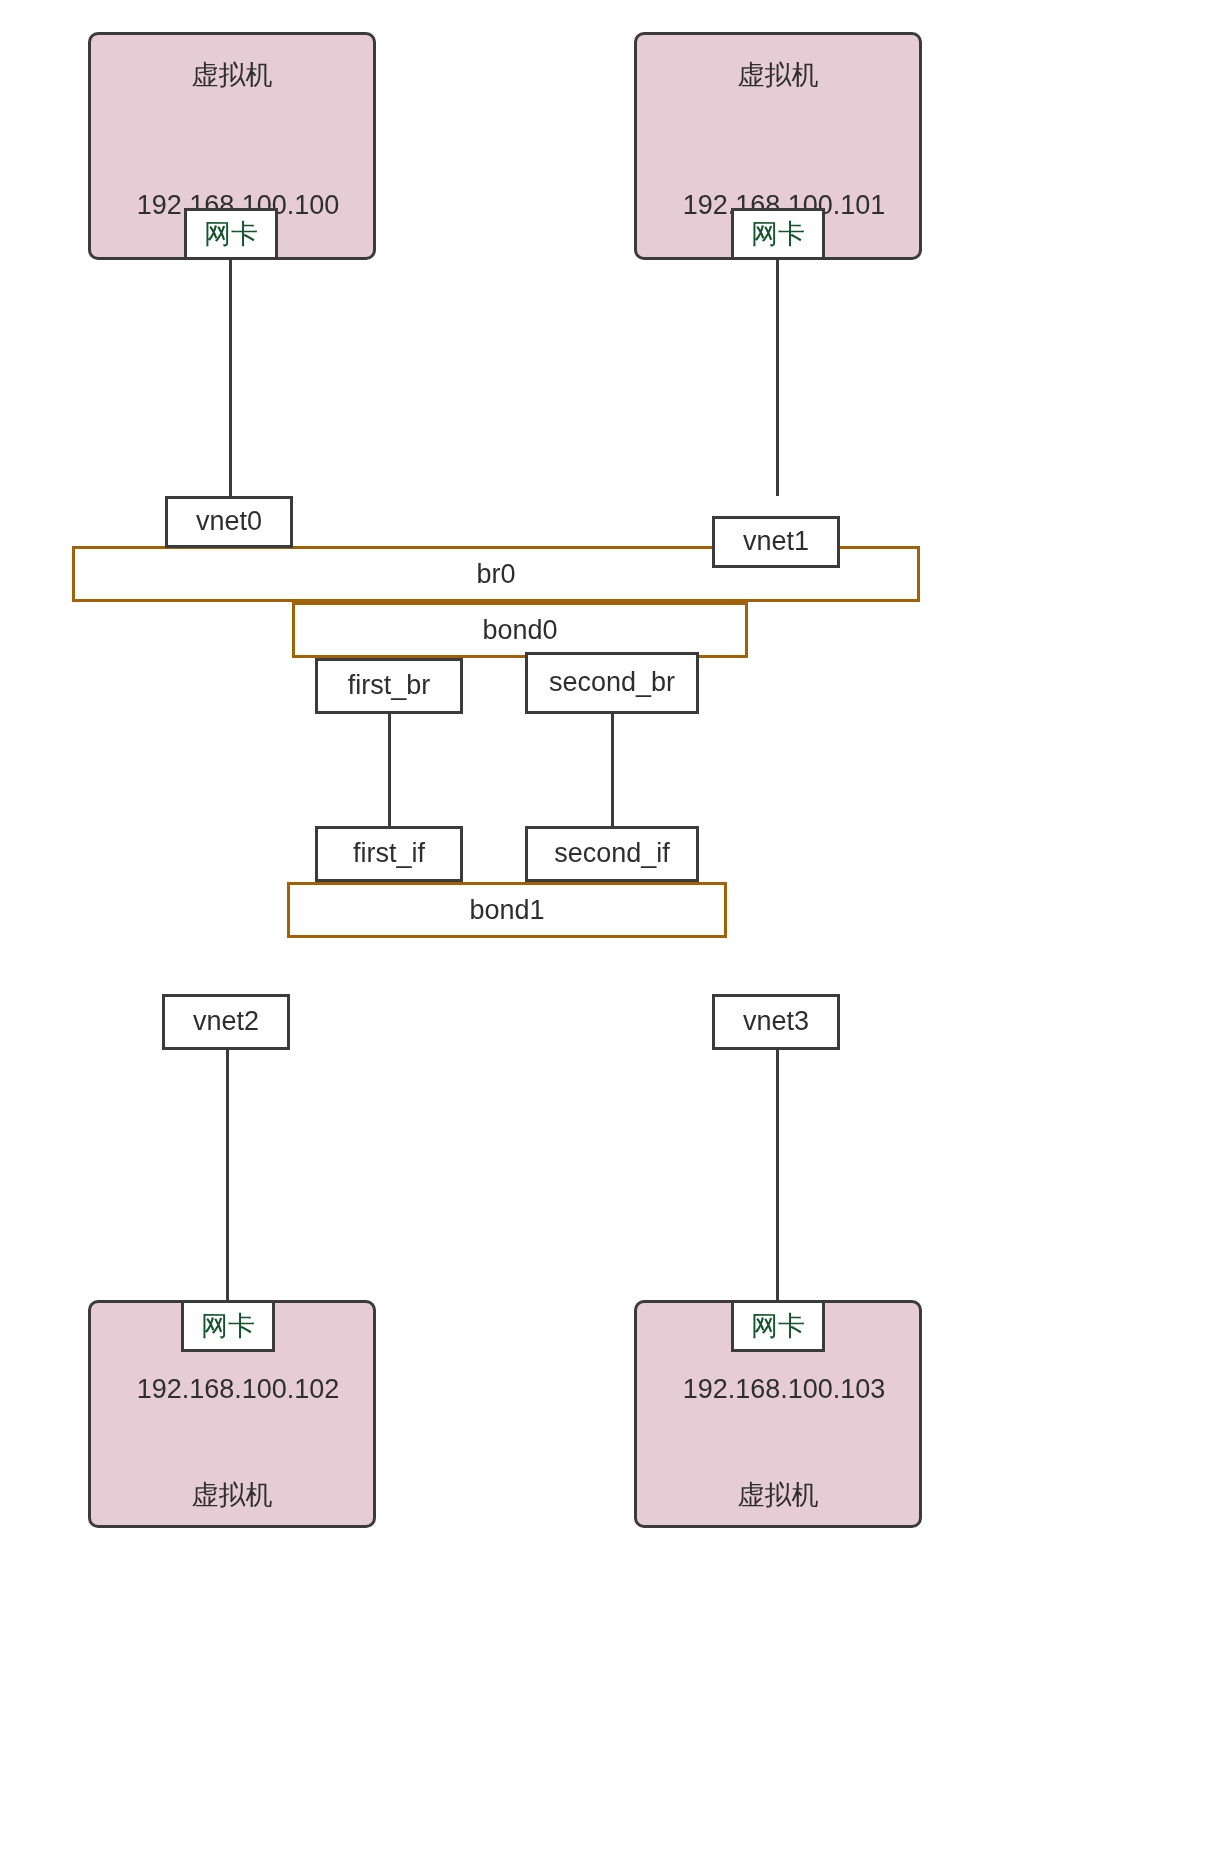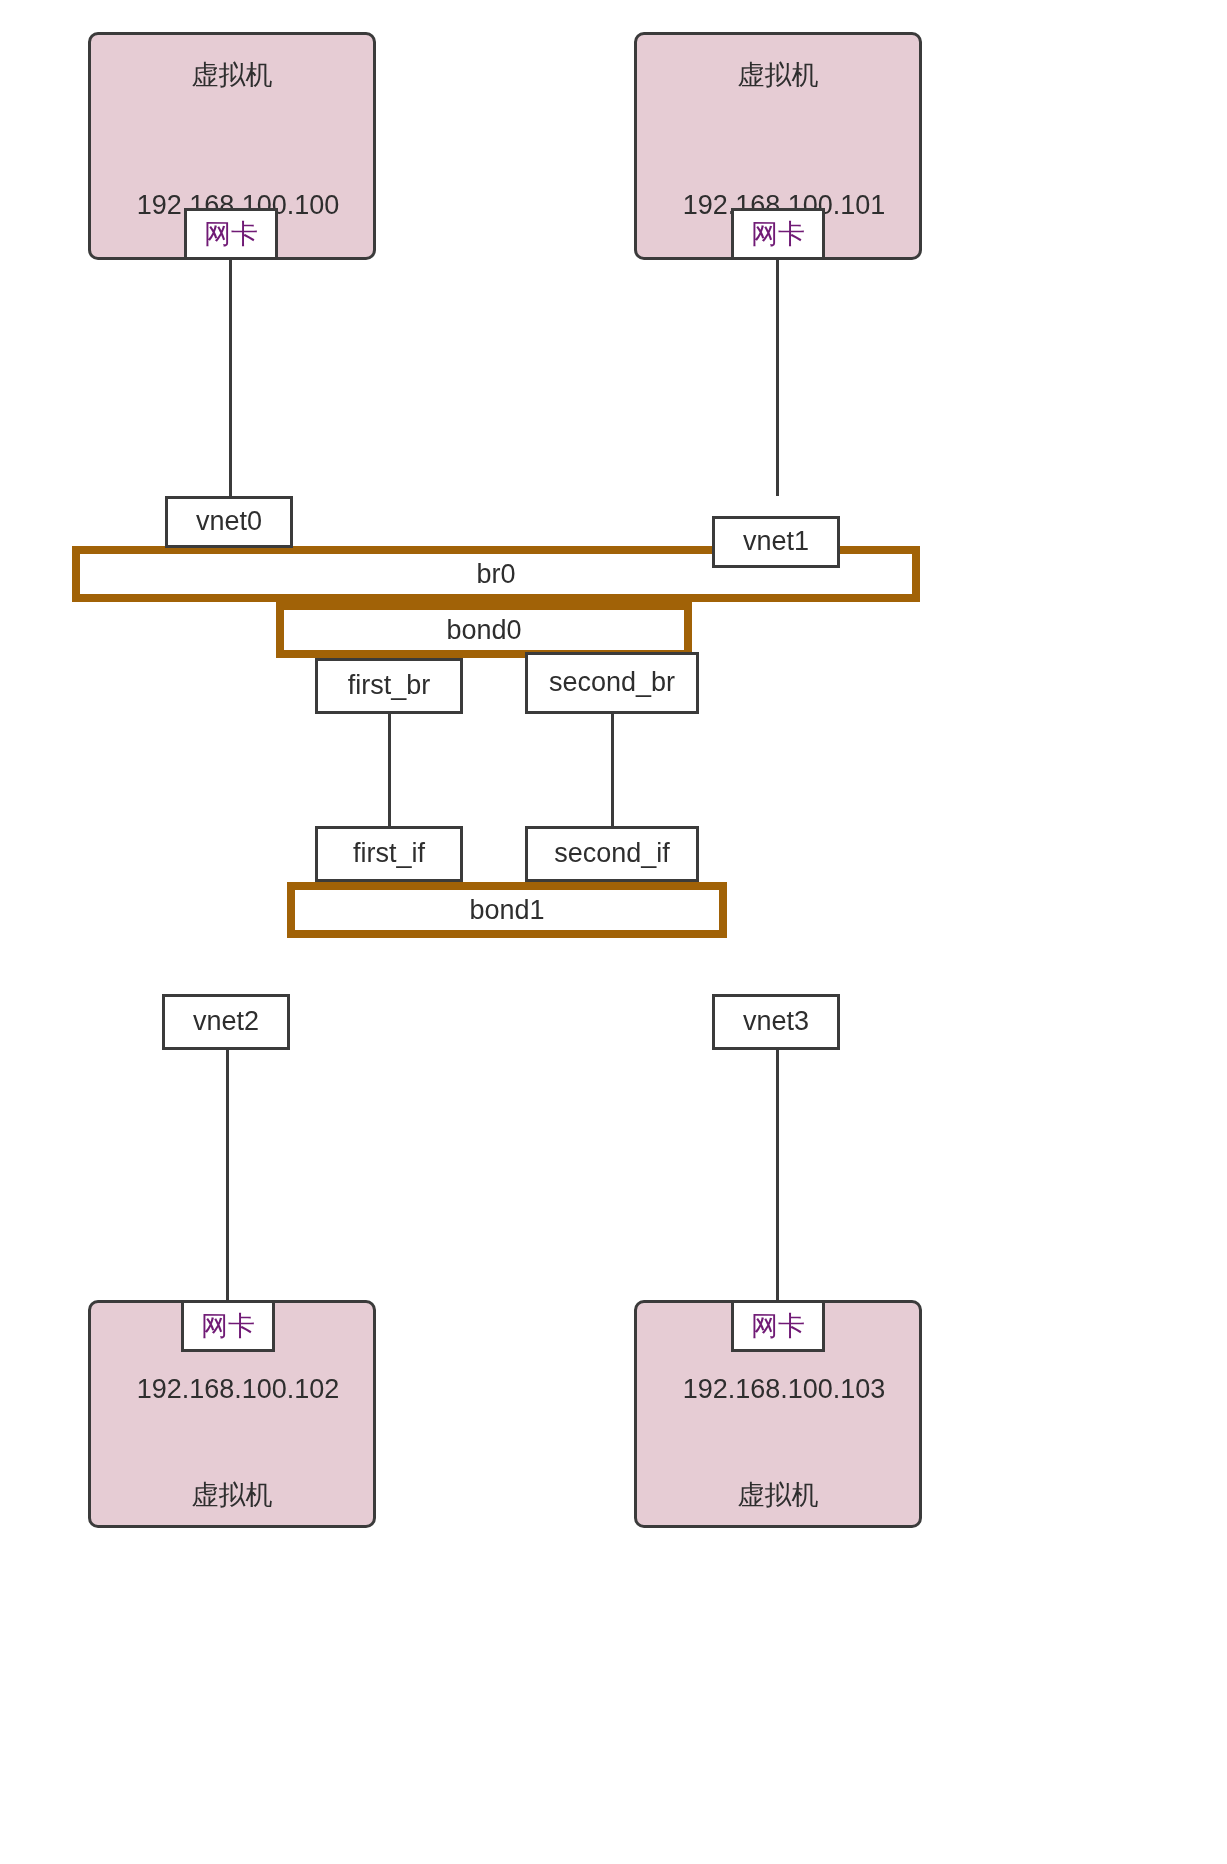--- a/index.html
+++ b/index.html
@@ -56,33 +56,33 @@
     font-size: 27px;
     line-height: 1.1;
   }
 
   
   .nic {
     position: absolute;
     box-sizing: border-box;
     border: 3px solid #3b3b3b;
     background: #ffffff;
-    color: #701a75;
+    color: #14532d;
     font-size: 27px;
     display: flex;
     align-items: center;
     justify-content: center;
     z-index: 5;
   }
 
   
   .bar {
     position: absolute;
     box-sizing: border-box;
-    border: 8px solid #a16207;
+    border: 3px solid #a16207;
     background: #ffffff;
     color: #2e2e2e;
     font-size: 27px;
     display: flex;
     align-items: center;
     justify-content: center;
   }
 
   
   .iface {
@@ -129,21 +129,21 @@
   </div>
   <div class="nic" style="left:731px; top:208px; width:94px; height:52px;">网卡</div>
 
   <div class="wire-v" style="left:776px; top:260px; height:236px;"></div>
 
   <div class="iface" style="left:165px; top:496px; width:128px; height:52px;">vnet0</div>
   <div class="iface" style="left:712px; top:516px; width:128px; height:52px;">vnet1</div>
 
   <div class="bar" style="left:72px; top:546px; width:848px; height:56px;">br0</div>
 
-  <div class="bar" style="left:276px; top:602px; width:416px; height:56px;">bond0</div>
+  <div class="bar" style="left:292px; top:602px; width:456px; height:56px;">bond0</div>
 
   <div class="iface" style="left:315px; top:658px; width:148px; height:56px;">first_br</div>
   <div class="iface" style="left:525px; top:652px; width:174px; height:62px; padding:0 2px;">second_br</div>
 
   <div class="wire-v" style="left:388px; top:714px; height:112px;"></div>
   <div class="wire-v" style="left:611px; top:714px; height:112px;"></div>
 
   <div class="iface" style="left:315px; top:826px; width:148px; height:56px;">first_if</div>
   <div class="iface" style="left:525px; top:826px; width:174px; height:56px;">second_if</div>
 

